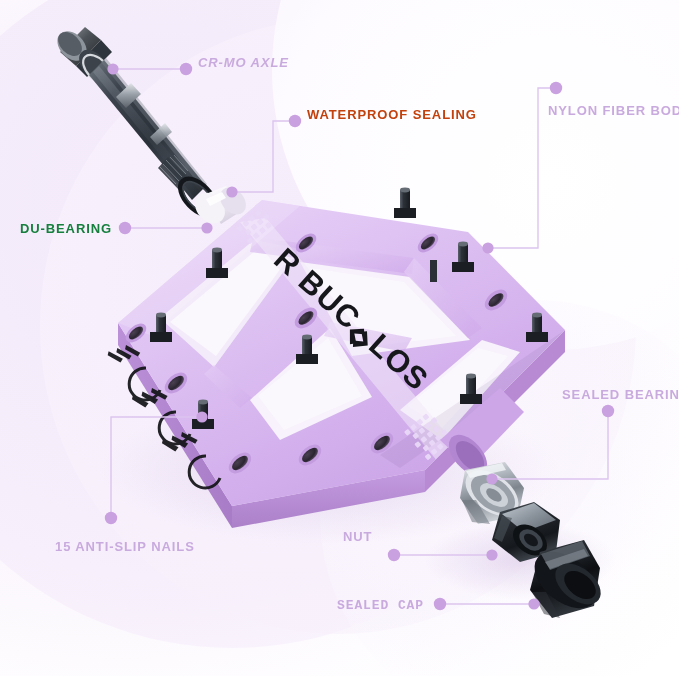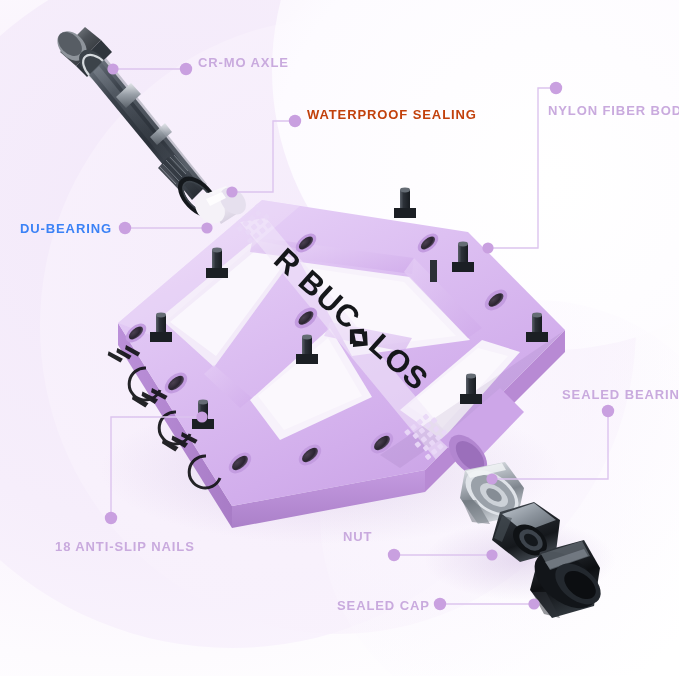--- a/index.html
+++ b/index.html
@@ -462,23 +462,23 @@
         <circle cx="111" cy="518" r="6.2" fill="#c9a0e0"></circle>
         <circle cx="202" cy="417" r="5.6" fill="#c9a0e0"></circle>
         <circle cx="394" cy="555" r="6.2" fill="#c9a0e0"></circle>
         <circle cx="492" cy="555" r="5.6" fill="#c9a0e0"></circle>
         <circle cx="440" cy="604" r="6.2" fill="#c9a0e0"></circle>
         <circle cx="534" cy="604" r="5.6" fill="#c9a0e0"></circle>
       </g>
   </svg>
 
   <div id="labels">
-      <div class="lbl" style="left: 198px; top: 56px; color: rgb(201, 170, 222);">CR-MO AXLE</div>
+      <div class="lbl" style="left: 198px; top: 56px; color: rgb(201, 170, 222); font-style: italic;">CR-MO AXLE</div>
       <div class="lbl" style="left: 307px; top: 108px; color: #c2410c;">WATERPROOF SEALING</div>
       <div class="lbl" style="left: 548px; top: 104px; color: rgb(201, 170, 222);">NYLON FIBER BODY</div>
-      <div class="lbl r" style="left: 112px; top: 222px; color: #3b82f6; text-align: center;">DU-BEARING</div>
+      <div class="lbl r" style="left: 112px; top: 222px; color: #15803d; text-align: center;">DU-BEARING</div>
       <div class="lbl" style="left: 562px; top: 388px; color: rgb(201, 170, 222);">SEALED BEARING</div>
-      <div class="lbl" style="left: 55px; top: 540px; color: rgb(201, 170, 222);">18 ANTI-SLIP NAILS</div>
+      <div class="lbl" style="left: 55px; top: 540px; color: rgb(201, 170, 222);">15 ANTI-SLIP NAILS</div>
       <div class="lbl" style="left: 343px; top: 530px; color: rgb(201, 170, 222);">NUT</div>
-      <div class="lbl" style="left: 337px; top: 599px; color: rgb(201, 170, 222);">SEALED CAP</div>
+      <div class="lbl" style="left: 337px; top: 599px; color: rgb(201, 170, 222); font-family: Liberation Mono, monospace;">SEALED CAP</div>
     </div>
 
 </div>
 
 </body></html>

